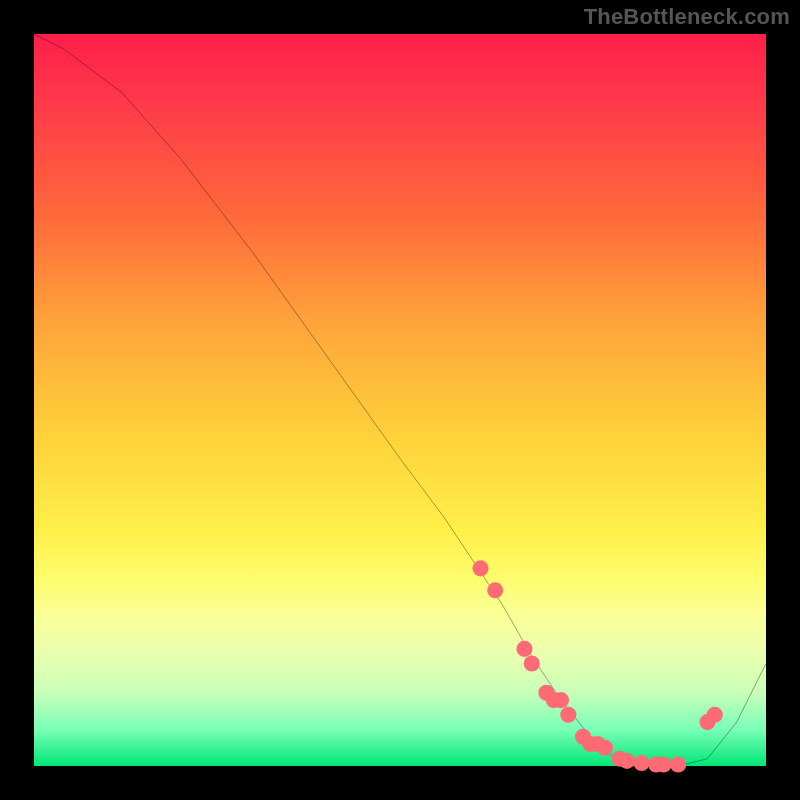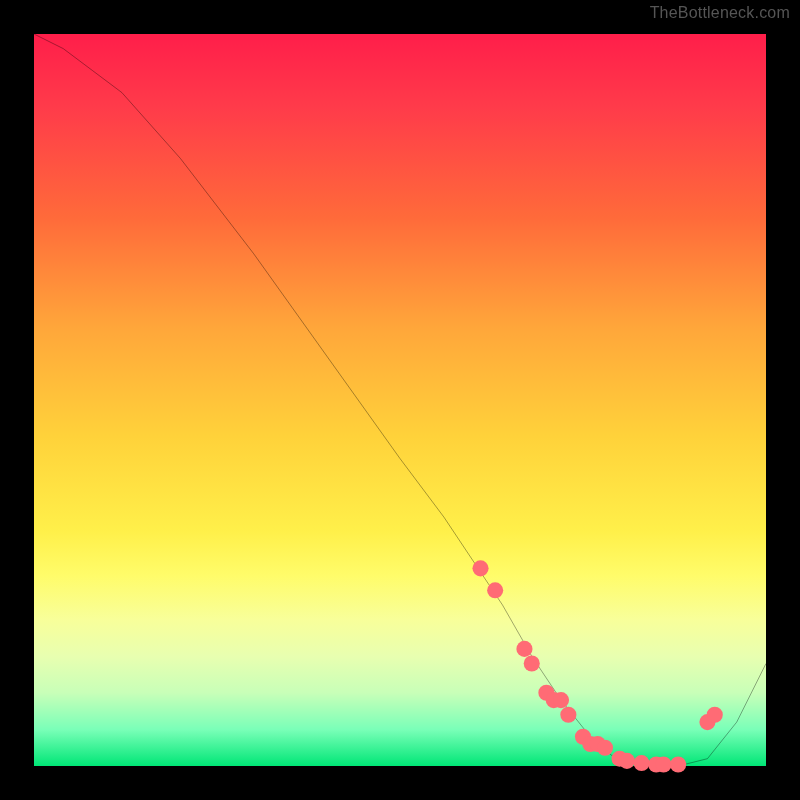--- a/index.html
+++ b/index.html
@@ -15,22 +15,22 @@
     position: relative;
     width: 800px;
     height: 800px;
     background: #000;
   }
   .attribution {
     position: absolute;
     top: 4px;
     right: 10px;
     color: #555;
-    font-size: 16px;
-    font-weight: 400;
+    font-size: 22px;
+    font-weight: 700;
     letter-spacing: 0.2px;
   }
   .plot {
     position: absolute;
     left: 34px;
     top: 34px;
     width: 732px;
     height: 732px;
     
     background: linear-gradient(to bottom,

